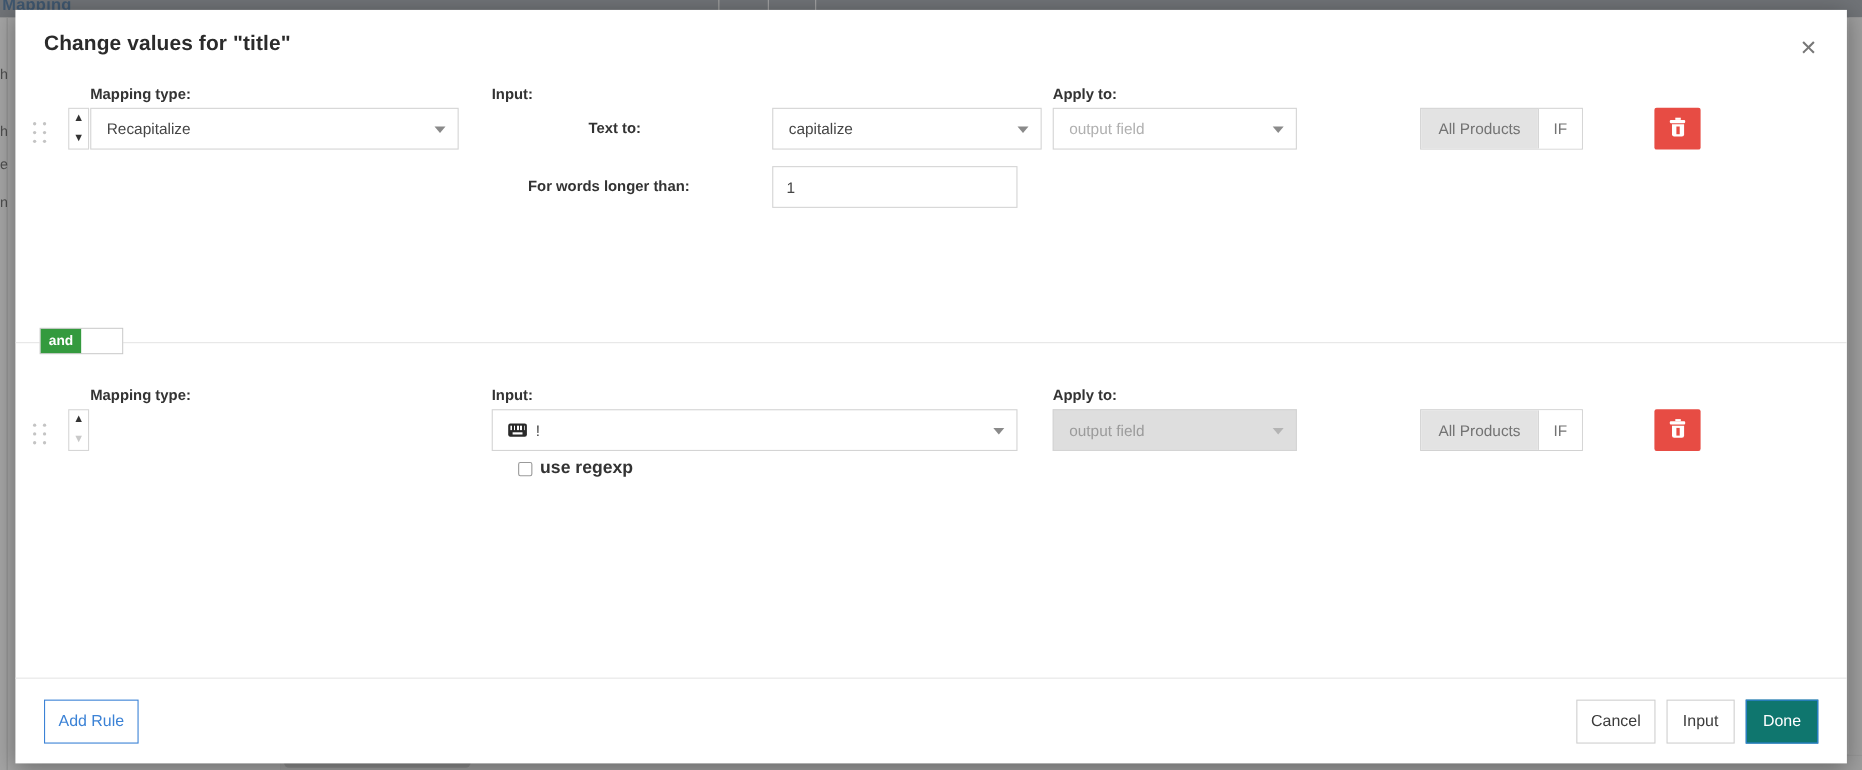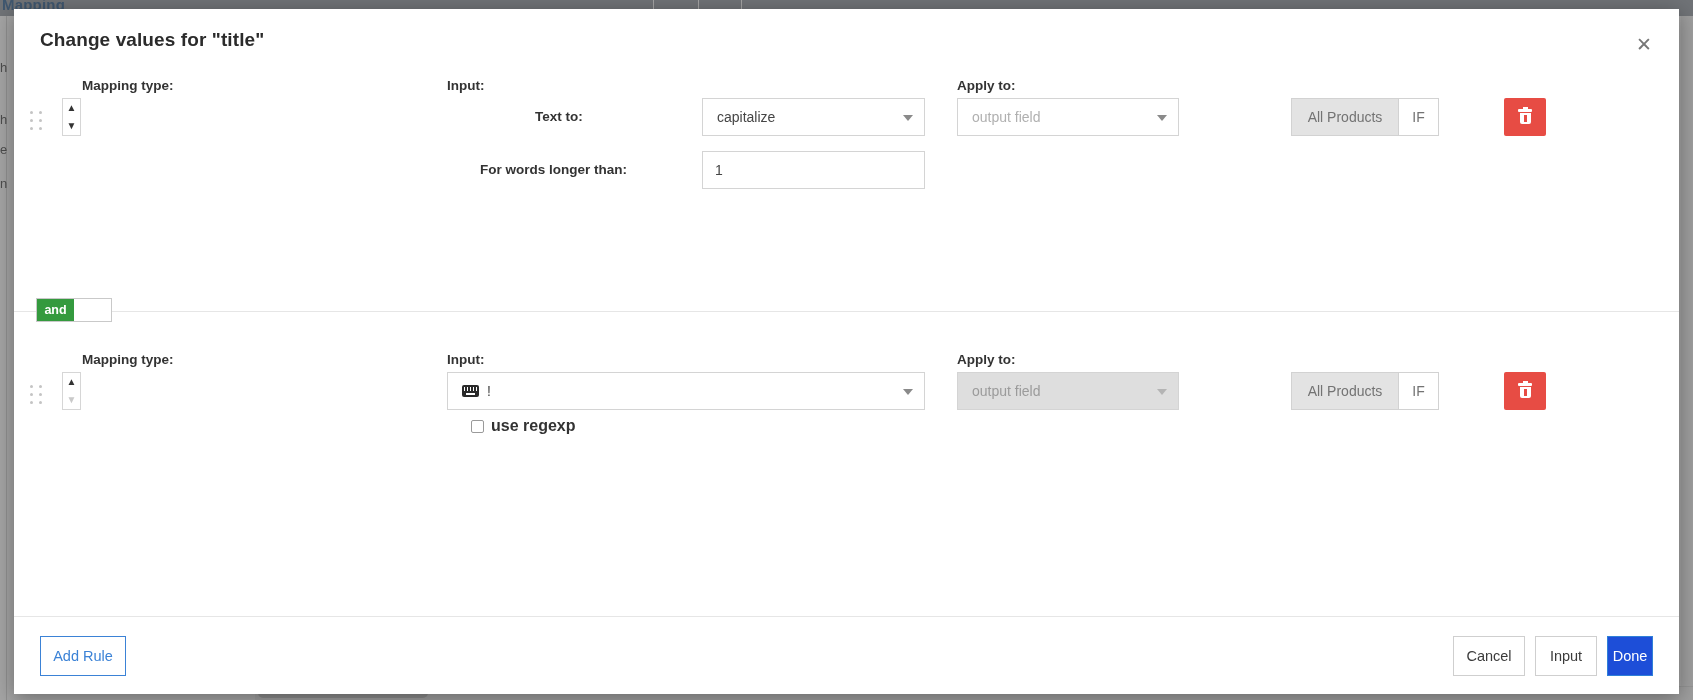--- a/index.html
+++ b/index.html
@@ -273,21 +273,21 @@
     display: inline-flex; align-items: center; justify-content: center;
     font-size: 14.5px;
     cursor: pointer;
     background: #fff;
     border: 1px solid #cfcfcf;
   }
   .btn-addrule { width: 86px; color: #3b82d6; border-color: #3b82d6; }
   .footer-right { margin-left: auto; display: flex; gap: 0; }
   .btn-cancel { width: 72px; color: #3b3b3b; }
   .btn-clear  { width: 62px; color: #3b3b3b; margin-left: 10px; }
-  .btn-done   { width: 46px; color: #fff; background: #1d4ed8; border-color: #2f80d8; margin-left: 10px; }
+  .btn-done   { width: 66px; color: #fff; background: #0f766e; border-color: #2f80d8; margin-left: 10px; }
 </style>
 </head>
 <body>
 
 <div id="backdrop">
   <div class="bg-topbar"></div>
   <div class="bg-tabsep" style="left:653px"></div>
   <div class="bg-tabsep" style="left:698px"></div>
   <div class="bg-tabsep" style="left:741px"></div>
   <div class="bg-tabword">Mapping</div>
@@ -324,25 +324,26 @@
           <i></i>
           <i></i>
       </div>
 
       <div class="spinner">
         <span>▲</span>
         <span>▼</span>
       </div>
 
       <div class="field-label" style="left:68px; top:7px">Mapping type:</div>
+      <div class="sel" style="left:68px; top:27px; width:335px">Recapitalize</div>
 
       <div class="field-label" style="left:433px; top:7px">Input:</div>
 
       <div class="field-label" style="left:521px; top:38px">Text to:</div>
-      <div class="sel" style="left:688px; top:27px; width:223px">capitalize</div>
+      <div class="sel" style="left:688px; top:27px; width:245px">capitalize</div>
 
       <div class="field-label" style="left:466px; top:91px">For words longer than:</div>
       <div class="txtbox" style="left:688px; top:80px; width:223px">1</div>
 
       <div class="field-label" style="left:943px; top:7px">Apply to:</div>
       <div class="sel placeholder" style="left:943px; top:27px; width:222px">output field</div>
 
       <div class="btngroup" style="left:1277px; top:27px">
         <div class="btn-allproducts active">All Products</div>
         <div class="btn-if">IF</div>

